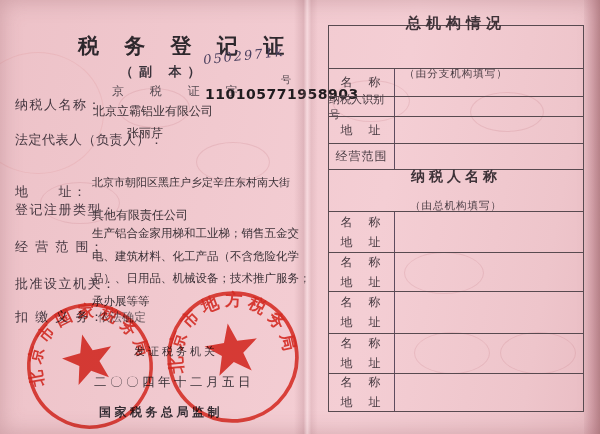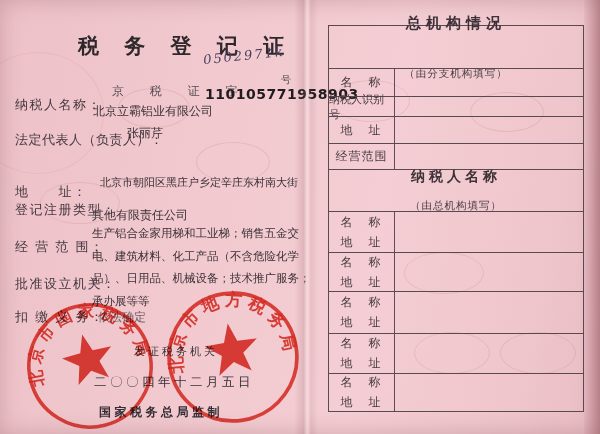--- a/index.html
+++ b/index.html
@@ -21,21 +21,21 @@
     background:linear-gradient(90deg,rgba(130,70,80,.05) 0%,rgba(150,80,92,.28) 55%,rgba(146,86,92,.5) 100%);}
   
   .lp-title{left:78px;top:32px;width:150px;font-size:21px;font-weight:bold;letter-spacing:9px;color:#2e282d;text-align:center;white-space:nowrap;}
   .lp-sub{left:120px;top:63px;font-size:13px;font-weight:bold;letter-spacing:6px;color:#39323a;white-space:nowrap;}
   .hand{left:203px;top:48px;font-size:13px;font-style:italic;letter-spacing:2px;color:#4a3f5e;transform:rotate(-6deg);white-space:nowrap;}
   .certpre{left:112px;top:83px;font-size:12px;letter-spacing:11px;color:#564b52;white-space:nowrap;}
   .certno{left:205px;top:86px;font-size:14px;font-weight:bold;letter-spacing:.5px;color:#201c1f;font-family:"DejaVu Sans","Liberation Sans",sans-serif;white-space:nowrap;}
   .certsuf{left:281px;top:73px;font-size:10px;color:#4c4248;}
   .flbl{position:absolute;left:15px;font-size:13px;letter-spacing:1.5px;color:#453740;white-space:nowrap;}
   .fval{position:absolute;font-size:12px;color:#3b3137;white-space:nowrap;}
-  .fval.small{font-size:11px;letter-spacing:0;margin-left:8px;}
+  .fval.small{font-size:11px;letter-spacing:0;}
   .fval.block{white-space:normal;width:226px;line-height:22.5px;font-size:11.5px;}
   .fval.faded{color:#6d5d63;}
   .issuer{left:134px;top:344px;font-size:11px;letter-spacing:3px;color:#3c3338;white-space:nowrap;}
   .idate{left:94px;top:374px;font-size:12.5px;letter-spacing:3.5px;color:#373036;white-space:nowrap;}
   .lp-foot{left:99px;top:404px;font-size:12px;font-weight:bold;letter-spacing:3.5px;color:#352e34;white-space:nowrap;}
   
   .stamp{position:absolute;mix-blend-mode:multiply;opacity:.92;}
   .stamp.l{left:24px;top:300px;width:132px;height:132px;transform:rotate(-14deg);}
   .stamp.r{left:164px;top:288px;width:138px;height:138px;transform:rotate(-9deg);}
   
@@ -65,20 +65,21 @@
   <div class="wm" style="left:118px;top:88px;width:70px;height:38px;"></div>
   <div class="wm" style="left:40px;top:182px;width:78px;height:40px;"></div>
   <div class="wm" style="left:196px;top:142px;width:72px;height:38px;"></div>
   <div class="wm" style="left:332px;top:80px;width:76px;height:40px;"></div>
   <div class="wm" style="left:470px;top:92px;width:72px;height:38px;"></div>
   <div class="wm" style="left:404px;top:252px;width:78px;height:40px;"></div>
   <div class="wm" style="left:500px;top:332px;width:74px;height:40px;"></div>
   <div class="wm" style="left:414px;top:332px;width:74px;height:40px;"></div>
 
   <div class="abs lp-title">税 务 登 记 证</div>
+  <div class="abs lp-sub">（副  本）</div>
   <div class="abs hand">0502971k</div>
 
   <div class="abs certpre">京 税 证 字</div>
   <div class="abs certno">110105771958903</div>
   <div class="abs certsuf">号</div>
 
   <div>
     <span class="flbl" style="top:96px;">纳税人名称：</span>
     <span class="fval" style="left:93px;top:103px;">北京立霸铝业有限公司</span>
   </div>

